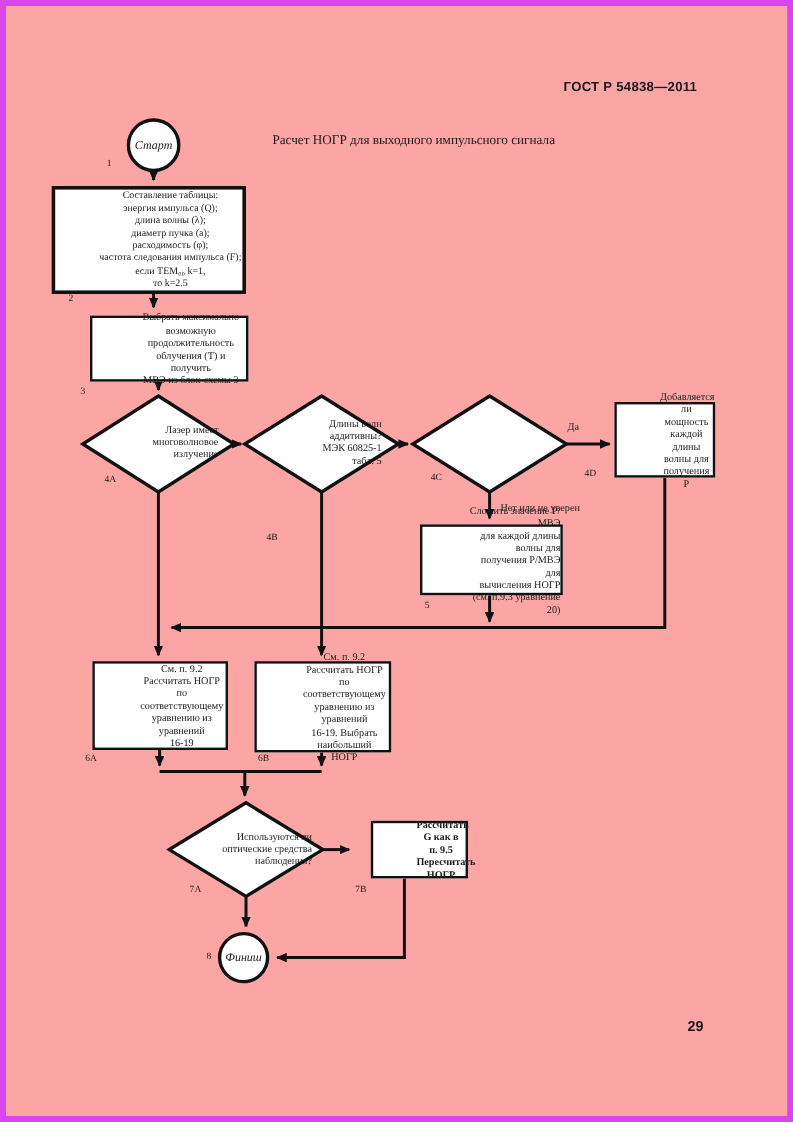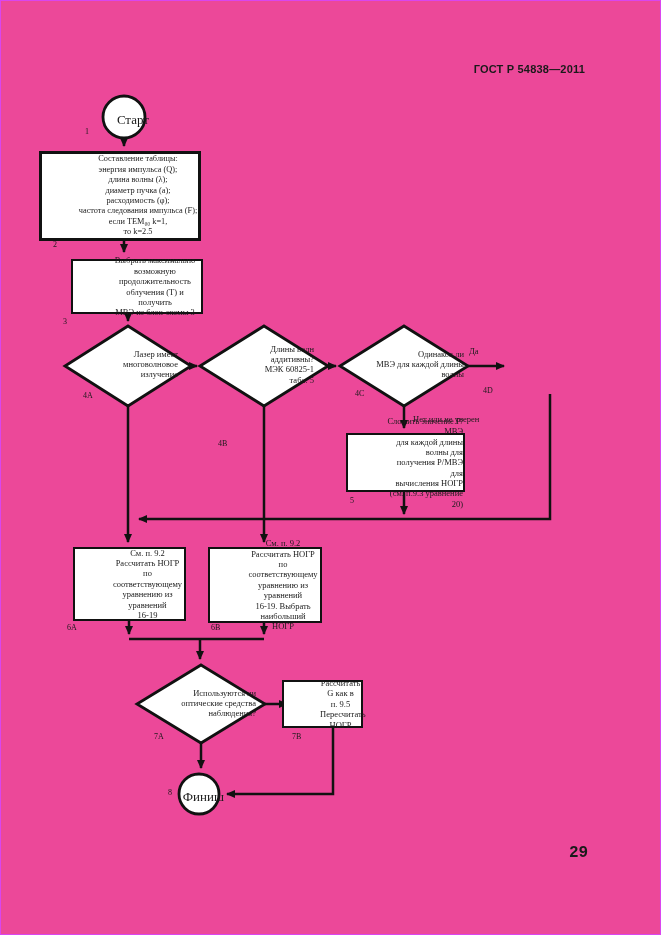--- a/index.html
+++ b/index.html
@@ -1,45 +1,45 @@
 <!DOCTYPE html>
 <html><head>
 <meta charset="utf-8">
 <style>
   html,body{margin:0;padding:0;background:#ffffff;}
   .page{
-    position:relative;width:661px;height:935px;background:#ec4899;
+    position:relative;width:661px;height:935px;background:#fca5a5;
     font-family:"Liberation Serif", serif;color:#1a1a1a;overflow:hidden;
-    border:1px solid #d946ef;box-sizing:border-box;
+    border:5px solid #d946ef;box-sizing:border-box;
   }
   .abs{position:absolute;}
   .svg-layer{position:absolute;left:0;top:0;width:661px;height:935px;}
   .hdr{
     font-family:"Liberation Sans", sans-serif;font-weight:bold;font-size:11px;
     right:75px;top:62px;letter-spacing:.2px;
   }
   .title{font-size:11px;left:222px;top:106px;}
   .caption{
     font-family:"Liberation Sans", sans-serif;font-size:11.5px;color:#2a2a2a;
     left:163px;top:814px;
   }
   .pagenum{
-    font-family:Liberation Mono, monospace;font-weight:bold;font-size:16px;
+    font-family:Liberation Sans, sans-serif;font-weight:bold;font-size:12px;
     left:568px;top:843px;
   }
   .node{
     background:#ffffff;border:2.5px solid #111;box-sizing:border-box;
     display:flex;align-items:center;justify-content:center;
     text-align:center;font-size:8.5px;line-height:1.22;padding-left:36px;
   }
   .node .txt{white-space:pre-line;width:100%;}
   .dtxt{
     text-align:right;font-size:8.5px;line-height:1.2;white-space:pre-line;
   }
-  .ctxt{text-align:right;font-size:13px;}
+  .ctxt{text-align:center;font-size:10px;font-style:italic;}
   .step{font-size:8px;color:#1a1a1a;}
   .elabel{font-size:8.5px;}
   .b1{border-width:3px;font-size:8.3px;line-height:1.26;}
 </style>
 </head>
 <body>
 
 <div class="page">
 
   <svg class="svg-layer" width="661" height="935" viewBox="0 0 661 935">
@@ -90,20 +90,21 @@
       <circle cx="123" cy="116" r="21"></circle>
       <polygon points="127,325 190,365 127,405 64,365"></polygon>
       <polygon points="263,325 327,365 263,405 199,365"></polygon>
       <polygon points="403,325 467,365 403,405 339,365"></polygon>
       <polygon points="200,664 264,703 200,742 136,703"></polygon>
       <circle cx="198" cy="793" r="20"></circle>
     </g>
   </svg>
 
   <div class="abs hdr">ГОСТ Р 54838—2011</div>
+  <div class="abs title">Расчет НОГР для выходного импульсного сигнала</div>
   <div class="abs pagenum">29</div>
 
   <div class="abs ctxt" style="left:98px;top:111px;width:50px;">Старт</div>
   <div class="abs ctxt" style="left:173px;top:788px;width:50px;">Финиш</div>
 
   <div class="abs node b1" style="left:38px;top:150px;width:162px;height:90px;">
     <div class="txt">Составление таблицы:
 энергия импульса (Q);
 длина волны (λ);
 диаметр пучка (a);
@@ -111,20 +112,26 @@
 частота следования импульса (F);
 если TEM₀₀ k=1,
 то k=2.5</div>
   </div>
   <div class="abs node" style="left:70px;top:258px;width:132px;height:55px;">
     <div class="txt">Выбрать максимально
 возможную
 продолжительность
 облучения (T) и получить
 МВЭ из блок-схемы 3</div>
+  </div>
+  <div class="abs node" style="left:507px;top:330px;width:84px;height:63px;">
+    <div class="txt">Добавляется ли
+мощность каждой
+длины волны для
+получения Р</div>
   </div>
   <div class="abs node" style="left:345px;top:432px;width:119px;height:59px;text-align:right;">
     <div class="txt">Сложить значение Р/МВЭ
 для каждой длины волны для
 получения Р/МВЭ для
 вычисления НОГР
 (см. п.9.3 уравнение 20)</div>
   </div>
   <div class="abs node" style="left:72px;top:546px;width:113px;height:74px;">
     <div class="txt">См. п. 9.2
@@ -134,36 +141,33 @@
 16-19</div>
   </div>
   <div class="abs node" style="left:207px;top:546px;width:114px;height:76px;">
     <div class="txt">См. п. 9.2
 Рассчитать НОГР по
 соответствующему
 уравнению из уравнений
 16-19. Выбрать наибольший
 НОГР</div>
   </div>
-  <div class="abs node" style="left:281px;top:679px;width:81px;height:48px;">
+  <div class="abs node" style="left:304px;top:679px;width:81px;height:48px;font-weight:bold;">
     <div class="txt">Рассчитать G как в
 п. 9.5
 Пересчитать НОГР</div>
   </div>
 
   <div class="abs dtxt" style="left:77px;top:348px;width:100px;">Лазер имеет
 многоволновое
 излучение</div>
   <div class="abs dtxt" style="left:213px;top:343px;width:100px;">Длины волн
 аддитивны?
 МЭК 60825-1
 табл. 5</div>
-  <div class="abs dtxt" style="left:343px;top:348px;width:120px;">Одинаков ли
-МВЭ для каждой длины
-волны</div>
   <div class="abs dtxt" style="left:145px;top:687px;width:110px;">Используются ли
 оптические средства
 наблюдения?</div>
 
   <div class="abs elabel" style="left:468px;top:345px;">Да</div>
   <div class="abs elabel" style="left:412px;top:413px;">Нет или не уверен</div>
 
   <div class="abs step" style="left:84px;top:126px;">1</div>
   <div class="abs step" style="left:52px;top:239px;">2</div>
   <div class="abs step" style="left:62px;top:316px;">3</div>

